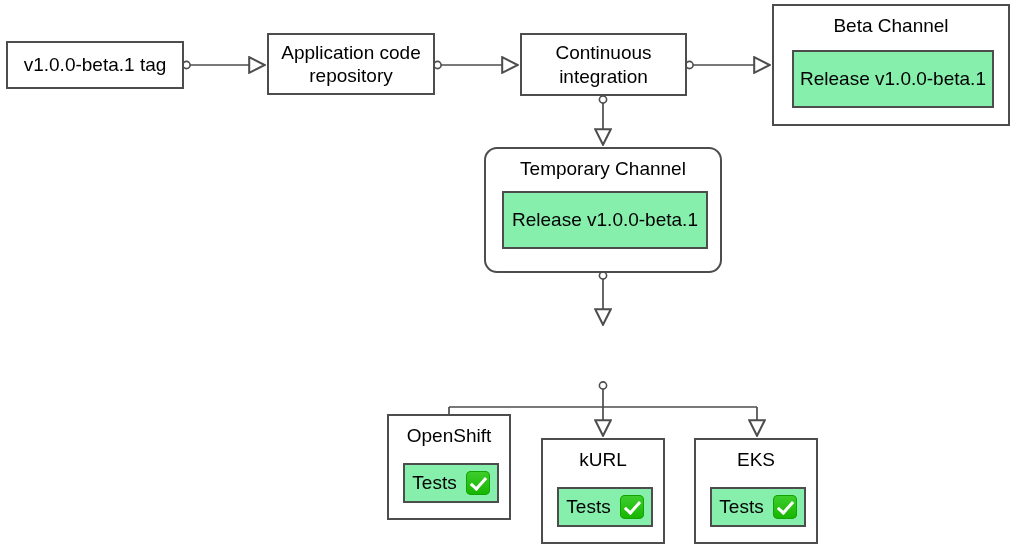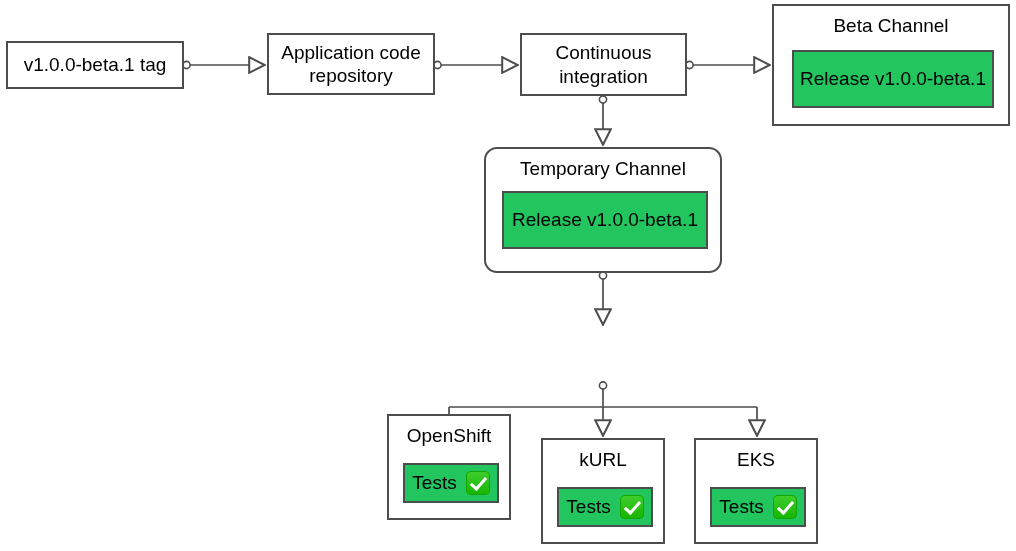--- a/index.html
+++ b/index.html
@@ -49,21 +49,21 @@
     right: 0;
     top: 8px;
     text-align: center;
     font-size: 19px;
     color: #000000;
   }
   .inner-node {
     position: absolute;
     box-sizing: border-box;
     border: 2px solid #4d4d4d;
-    background: #22c55e;
+    background: #86efac;
     display: flex;
     align-items: center;
     justify-content: center;
     text-align: center;
     font-size: 19px;
     color: #000000;
   }
   .mono {
     font-family: "DejaVu Sans Mono", "Liberation Mono", monospace;
     font-weight: bold;

